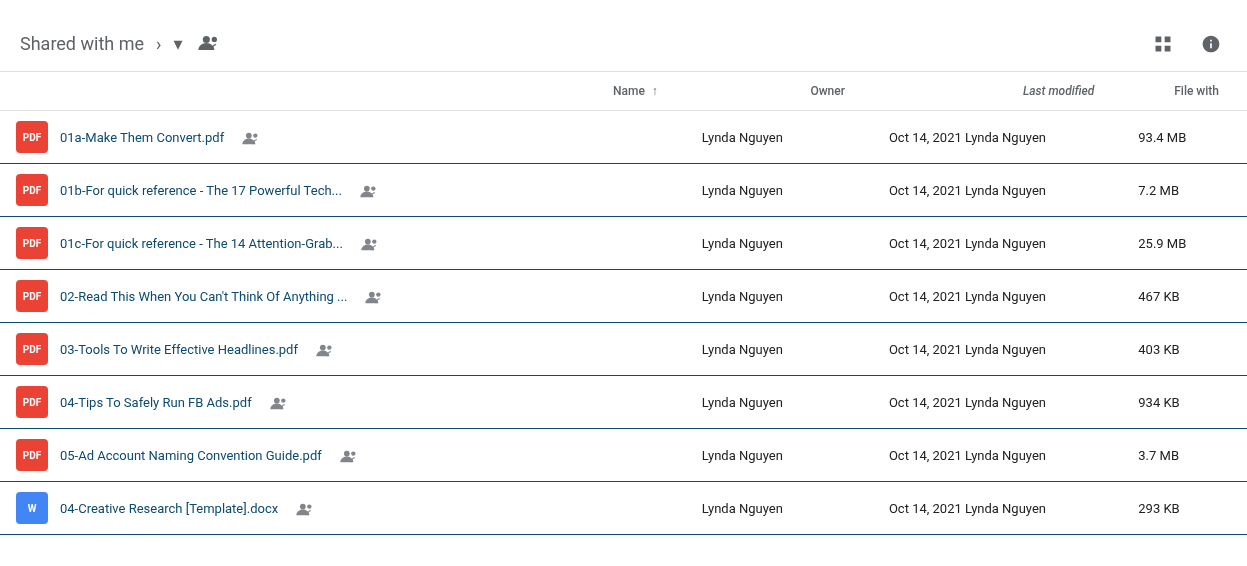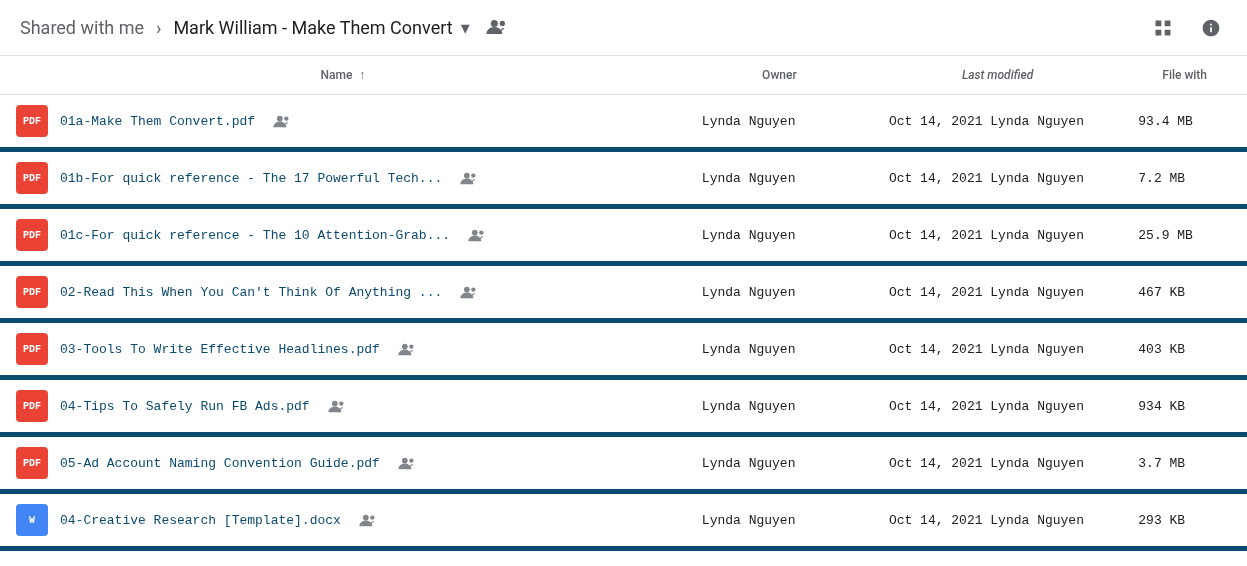--- a/index.html
+++ b/index.html
@@ -11,20 +11,21 @@
     }
 
     
     .header {
       display: flex;
       align-items: center;
       padding: 10px 20px;
       border-bottom: 1px solid #e0e0e0;
       height: 56px;
       justify-content: space-between;
+      margin-top: 16px;
     }
     .header-left {
       display: flex;
       align-items: center;
       gap: 8px;
     }
     .breadcrumb-shared {
       font-size: 18px;
       color: #5f6368;
       cursor: pointer;
@@ -69,22 +70,22 @@
 
     
     .file-table {
       width: 100%;
       border-collapse: collapse;
     }
     .file-table thead tr {
       border-bottom: 1px solid #e0e0e0;
     }
     .file-table thead th {
-      padding: 12px 4px;
-      text-align: center;
+      padding: 12px 28px;
+      text-align: right;
       font-size: 12px;
       font-weight: 500;
       color: #5f6368;
       white-space: nowrap;
     }
     .th-name {
       width: 55%;
     }
     .th-owner {
       width: 15%;
@@ -96,23 +97,22 @@
     .th-size {
       width: 10%;
     }
     .sort-arrow {
       display: inline-block;
       margin-left: 4px;
       font-size: 12px;
       color: #5f6368;
     }
     .file-table tbody tr {
-      border-bottom: 5px solid #0c4a6e;
-      cursor: pointer;
-      font-family: Liberation Mono, monospace;
+      border-bottom: 1px solid #0c4a6e;
+      cursor: pointer;
     }
     .file-table tbody td {
       padding: 10px 16px;
       font-size: 13px;
       color: #202124;
     }
     .file-name-cell {
       display: flex;
       align-items: center;
       gap: 12px;
@@ -149,21 +149,20 @@
       color: #202124;
     }
   </style>
 </head>
 <body>
 
 <div class="header">
   <div class="header-left">
     <span class="breadcrumb-shared">Shared with me</span>
     <span class="breadcrumb-separator">›</span>
-    <span class="breadcrumb-current">Mark William - Make Them Convert</span>
     <span class="dropdown-icon">▾</span>
     <span class="people-icon">
       <svg width="22" height="16" viewBox="0 0 24 18" fill="none" xmlns="http://www.w3.org/2000/svg">
         <circle cx="9" cy="5" r="4" fill="#5f6368"></circle>
         <path d="M0 17c0-4.418 4.029-8 9-8s9 3.582 9 8" fill="#5f6368"></path>
         <circle cx="18" cy="5" r="3" fill="#5f6368"></circle>
         <path d="M15 17c0-3 2-5.5 5-6.5" stroke="#5f6368" stroke-width="1.5" fill="none"></path>
       </svg>
     </span>
   </div>
@@ -231,21 +230,21 @@
           </div>
         </td>
         <td class="owner-cell">Lynda Nguyen</td>
         <td class="modified-cell">Oct 14, 2021  Lynda Nguyen</td>
         <td class="size-cell">7.2 MB</td>
       </tr>
       <tr>
         <td>
           <div class="file-name-cell">
             <div class="file-icon pdf-icon">PDF</div>
-            <span class="file-name-text">01c-For quick reference - The 10 Attention-Grab...</span>
+            <span class="file-name-text">01c-For quick reference - The 14 Attention-Grab...</span>
             <span class="shared-icon"><svg width="18" height="13" viewBox="0 0 24 18" fill="none" xmlns="http://www.w3.org/2000/svg" style="vertical-align:middle">
     <circle cx="9" cy="5" r="4" fill="#80868b"></circle>
     <path d="M0 17c0-4.418 4.029-8 9-8s9 3.582 9 8" fill="#80868b"></path>
     <circle cx="18" cy="5" r="3" fill="#80868b"></circle>
     <path d="M15 17c0-3 2-5.5 5-6.5" stroke="#80868b" stroke-width="1.5" fill="none"></path>
   </svg></span>
           </div>
         </td>
         <td class="owner-cell">Lynda Nguyen</td>
         <td class="modified-cell">Oct 14, 2021  Lynda Nguyen</td>

